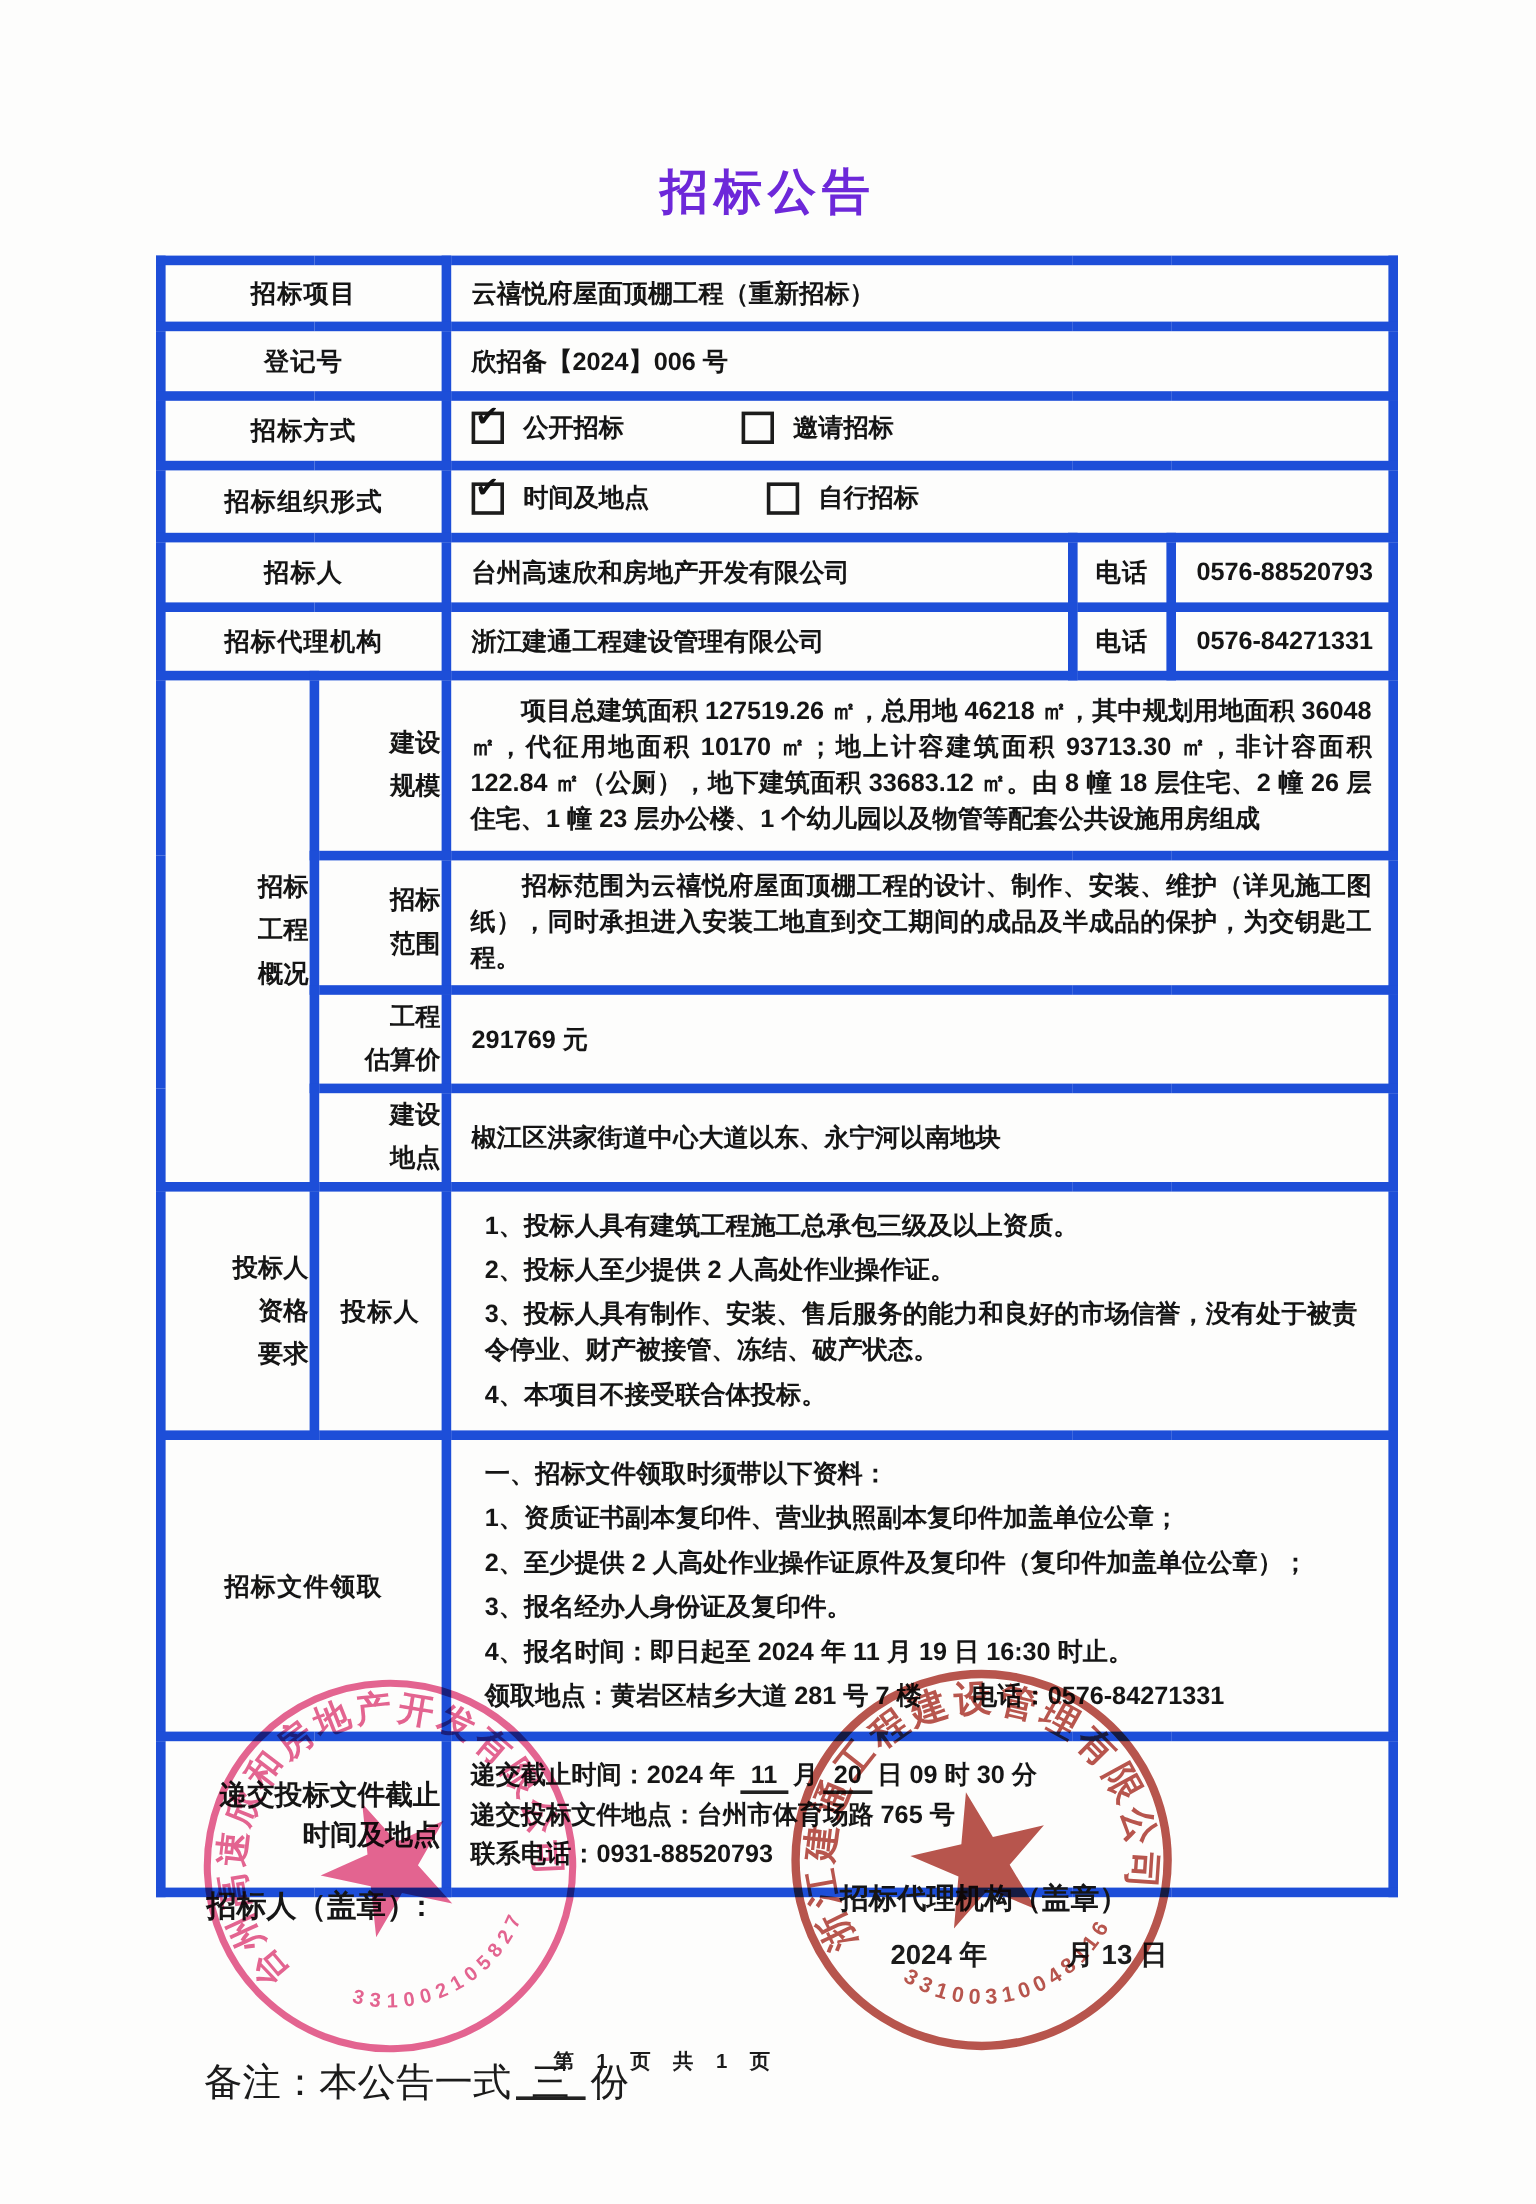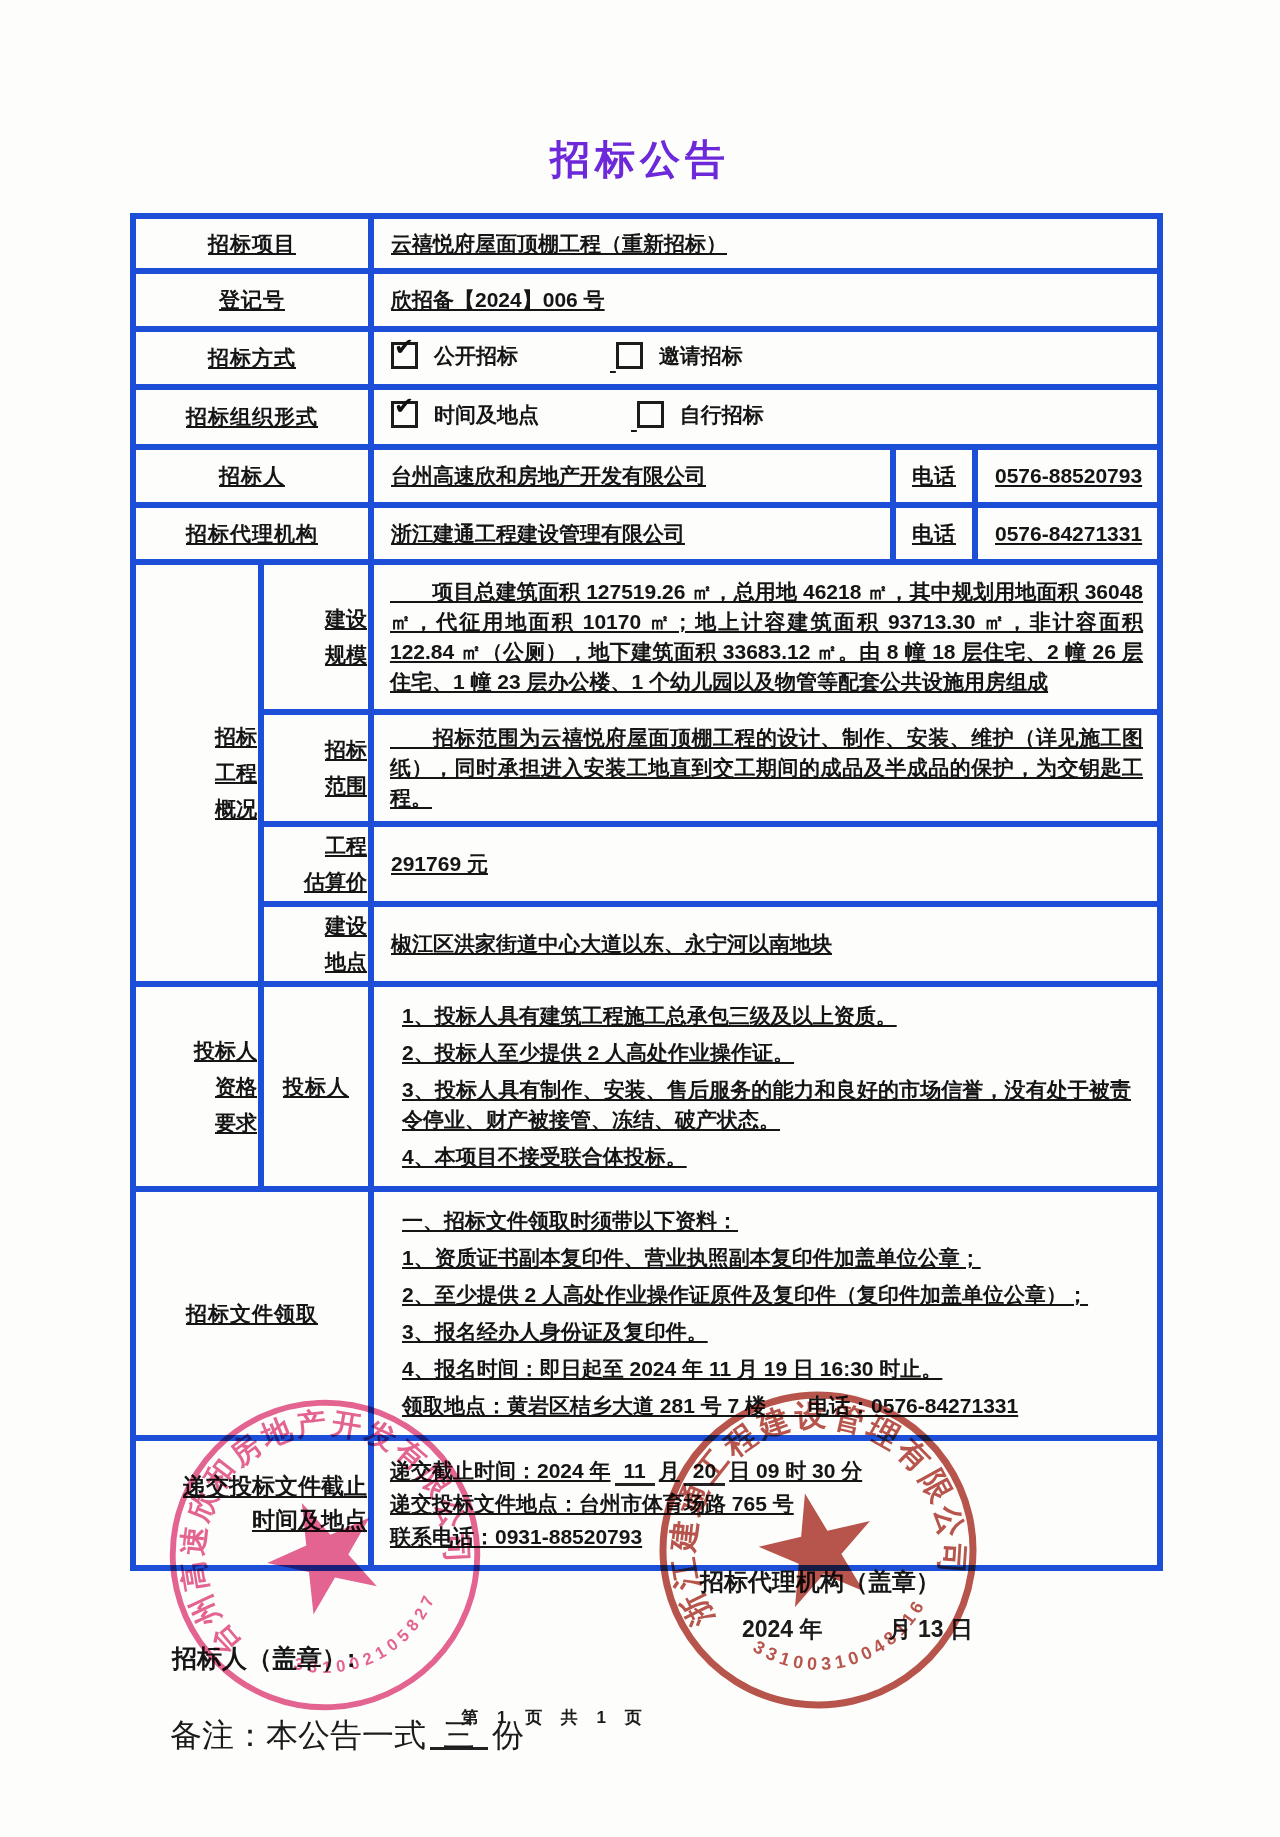--- a/index.html
+++ b/index.html
@@ -11,22 +11,22 @@
   .page-title{
     position:absolute;top:132px;left:0;width:100%;text-align:center;
     font-size:40px;font-weight:900;letter-spacing:5px;color:#6d28d9;
   }
   
   table.doc{
     position:absolute;left:130px;top:213px;width:1027px;
     border-collapse:collapse;table-layout:fixed;
   }
   table.doc td{
-    border:6px solid #1d4ed8;font-size:21px;font-weight:700;
-    vertical-align:middle;color:#151515;text-decoration:underline;
+    border:8px solid #1d4ed8;font-size:21px;font-weight:700;
+    vertical-align:middle;color:#151515;
   }
   td.lbl{text-align:center;font-size:22px;letter-spacing:1px;}
   td.vlbl{white-space:pre-line;text-align:right;line-height:36px;font-size:22px;}
   td.val{padding:6px 12px 6px 17px;}
   td.para{padding:7px 14px 7px 16px;line-height:30px;text-align:justify;}
   .line-gap > div{margin:7px 12px;}
   
   .opt{display:inline-flex;align-items:center;margin-right:92px;}
   .cb{
     display:inline-block;width:21px;height:21px;border:3px solid #1c1c1c;
@@ -185,21 +185,21 @@
         <div>
           <span>递交截止时间：2024 年</span><span class="blank">11</span><span>月</span><span class="blank">20</span><span>日 09 时 30 分</span>
         </div>
         <div>递交投标文件地点：台州市体育场路 765 号</div>
         <div>联系电话：0931-88520793</div>
       </td>
     </tr>
   </tbody>
 </table>
 
-<div class="abs seal-label" style="left:172px;top:1642px">招标人（盖章）:</div>
+<div class="abs seal-label" style="left:172px;top:1572px">招标人（盖章）:</div>
 
 <div class="abs seal-label" style="left:700px;top:1566px;font-size:24px">招标代理机构（盖章）</div>
 
 <div class="abs agency-date" style="left:722px;top:1614px">
   <span>2024 年</span>
   <span class="gap"></span>
   <span>月 13 日</span>
 </div>
 
 <div class="abs remark" style="left:170px;top:1714px">

